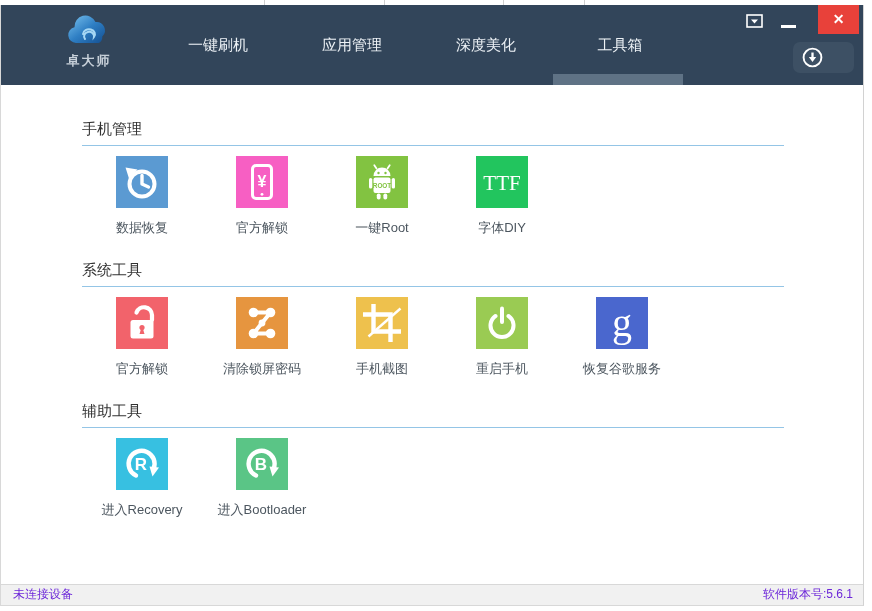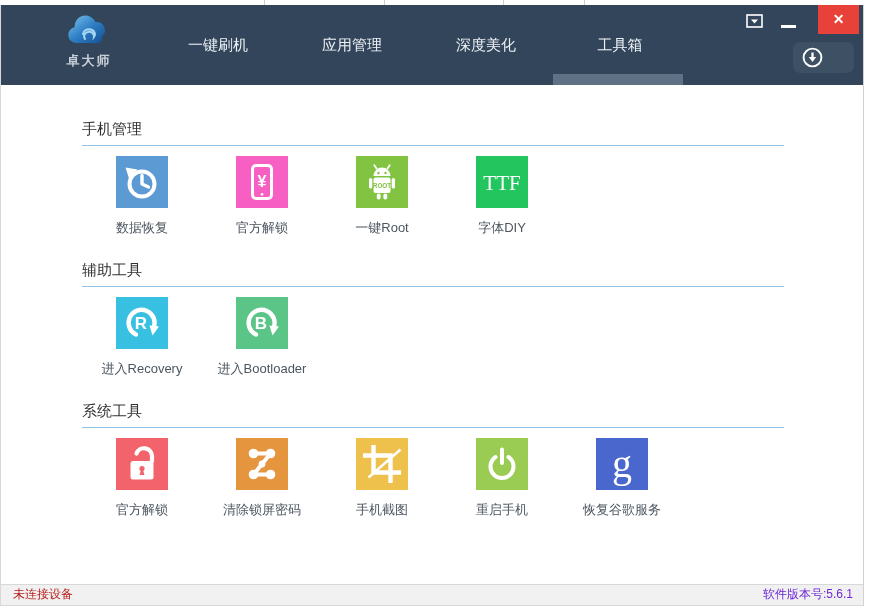--- a/index.html
+++ b/index.html
@@ -163,49 +163,20 @@
               <text x="26" y="33.5" text-anchor="middle" fill="#fff" font-size="21" font-family="Liberation Serif, serif">TTF</text>
             </svg>
           </div>
           <div class="cell-label">字体DIY</div>
         </div>
 
       </div>
     </div>
 
     <div class="section">
-      <div class="section-head">辅助工具</div>
-      <div class="row">
-
-        <div class="cell">
-          <div class="tile" style="background: rgb(55, 192, 225);">
-            <svg viewBox="0 0 52 52">
-              <path d="M20 37.5 A13 13 0 1 1 37.5 31" fill="none" stroke="#fff" stroke-width="4.4" stroke-linecap="round"></path>
-              <polygon points="33.5,28.5 43,29.5 36.5,38.5" fill="#fff"></polygon>
-              <text x="25" y="32" text-anchor="middle" fill="#fff" font-size="17" font-weight="bold" font-family="Liberation Sans, sans-serif">R</text>
-            </svg>
-          </div>
-          <div class="cell-label">进入Recovery</div>
-        </div>
-
-        <div class="cell">
-          <div class="tile" style="background: rgb(90, 197, 134);">
-            <svg viewBox="0 0 52 52">
-              <path d="M20 37.5 A13 13 0 1 1 37.5 31" fill="none" stroke="#fff" stroke-width="4.4" stroke-linecap="round"></path>
-              <polygon points="33.5,28.5 43,29.5 36.5,38.5" fill="#fff"></polygon>
-              <text x="25" y="32" text-anchor="middle" fill="#fff" font-size="17" font-weight="bold" font-family="Liberation Sans, sans-serif">B</text>
-            </svg>
-          </div>
-          <div class="cell-label">进入Bootloader</div>
-        </div>
-
-      </div>
-    </div>
-
-    <div class="section">
       <div class="section-head">系统工具</div>
       <div class="row">
 
         <div class="cell">
           <div class="tile" style="background: rgb(242, 99, 107);">
             <svg viewBox="0 0 52 52">
               <path d="M20.5 15.5 a8 8 0 0 1 15.5 2.5 v5" fill="none" stroke="#fff" stroke-width="4.2" stroke-linecap="round"></path>
               <rect x="14.5" y="23" width="23" height="18.5" rx="2.5" fill="#fff"></rect>
               <circle cx="26" cy="30.5" r="2.6" fill="#f2636b"></circle>
               <path d="M25 32 l-1.5 5 h5 l-1.5 -5 z" fill="#f2636b"></path>
@@ -254,20 +225,49 @@
             <svg viewBox="0 0 52 52">
               <text x="26" y="38.5" text-anchor="middle" fill="#fff" font-size="40" font-family="Liberation Serif, serif">g</text>
             </svg>
           </div>
           <div class="cell-label">恢复谷歌服务</div>
         </div>
 
       </div>
     </div>
 
+    <div class="section">
+      <div class="section-head">辅助工具</div>
+      <div class="row">
+
+        <div class="cell">
+          <div class="tile" style="background: rgb(55, 192, 225);">
+            <svg viewBox="0 0 52 52">
+              <path d="M20 37.5 A13 13 0 1 1 37.5 31" fill="none" stroke="#fff" stroke-width="4.4" stroke-linecap="round"></path>
+              <polygon points="33.5,28.5 43,29.5 36.5,38.5" fill="#fff"></polygon>
+              <text x="25" y="32" text-anchor="middle" fill="#fff" font-size="17" font-weight="bold" font-family="Liberation Sans, sans-serif">R</text>
+            </svg>
+          </div>
+          <div class="cell-label">进入Recovery</div>
+        </div>
+
+        <div class="cell">
+          <div class="tile" style="background: rgb(90, 197, 134);">
+            <svg viewBox="0 0 52 52">
+              <path d="M20 37.5 A13 13 0 1 1 37.5 31" fill="none" stroke="#fff" stroke-width="4.4" stroke-linecap="round"></path>
+              <polygon points="33.5,28.5 43,29.5 36.5,38.5" fill="#fff"></polygon>
+              <text x="25" y="32" text-anchor="middle" fill="#fff" font-size="17" font-weight="bold" font-family="Liberation Sans, sans-serif">B</text>
+            </svg>
+          </div>
+          <div class="cell-label">进入Bootloader</div>
+        </div>
+
+      </div>
+    </div>
+
   </main>
 
   <footer>
-    <span class="status-left" style="color: #b91c1c;">未连接设备</span>
+    <span class="status-left" style="color: #6d28d9;">未连接设备</span>
     <span class="status-right">软件版本号:5.6.1</span>
   </footer>
 
 </div>
 
 </body></html>

